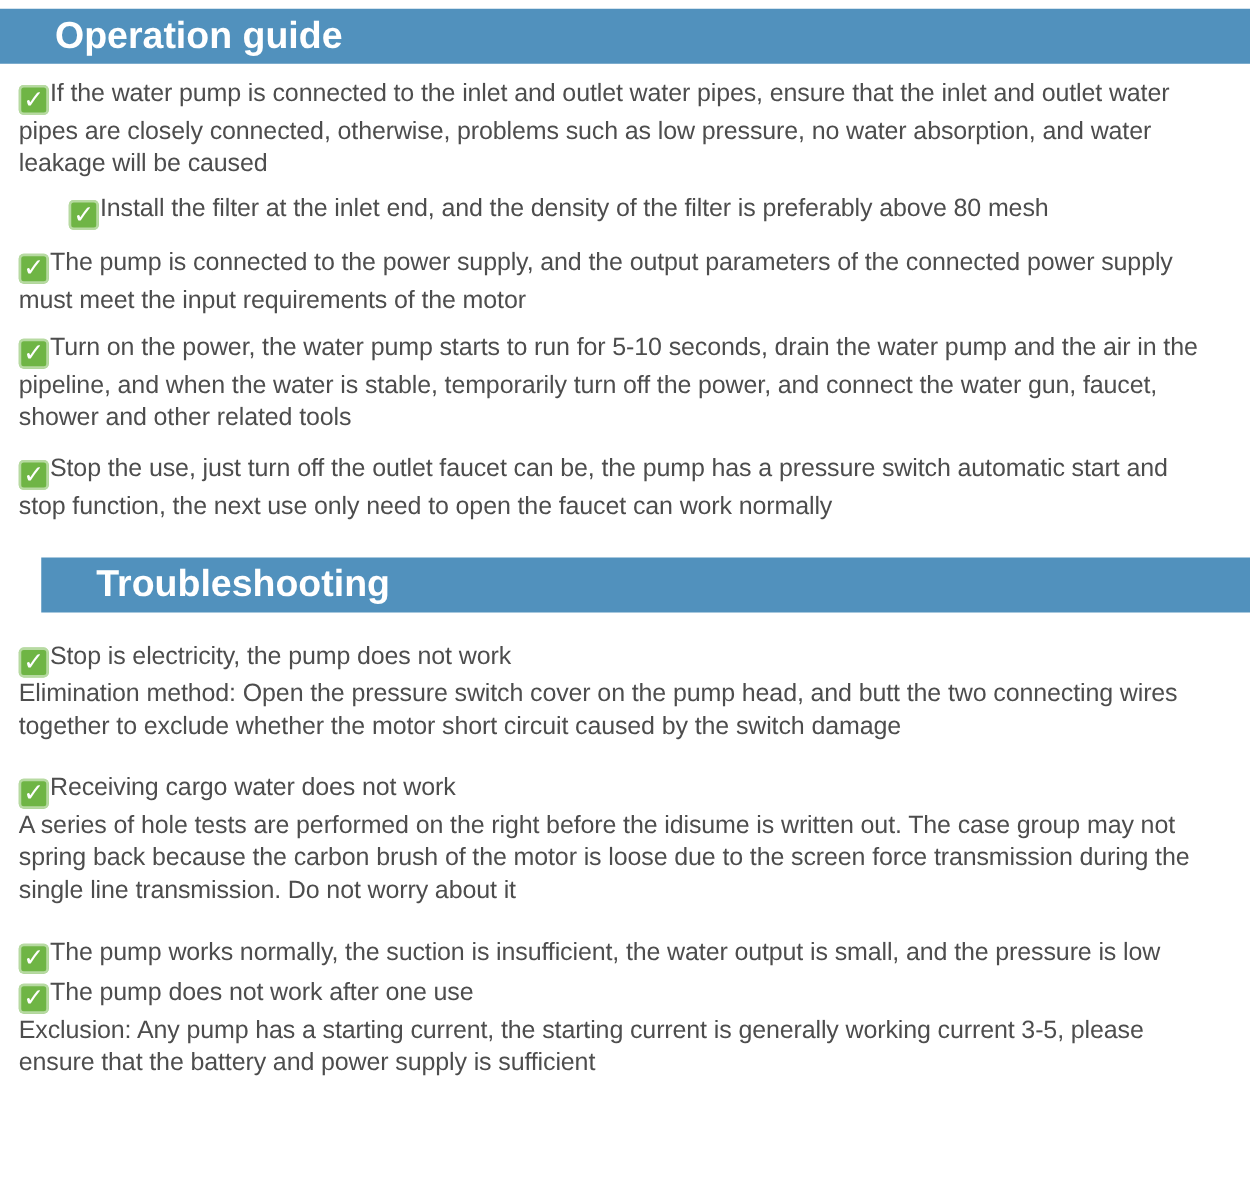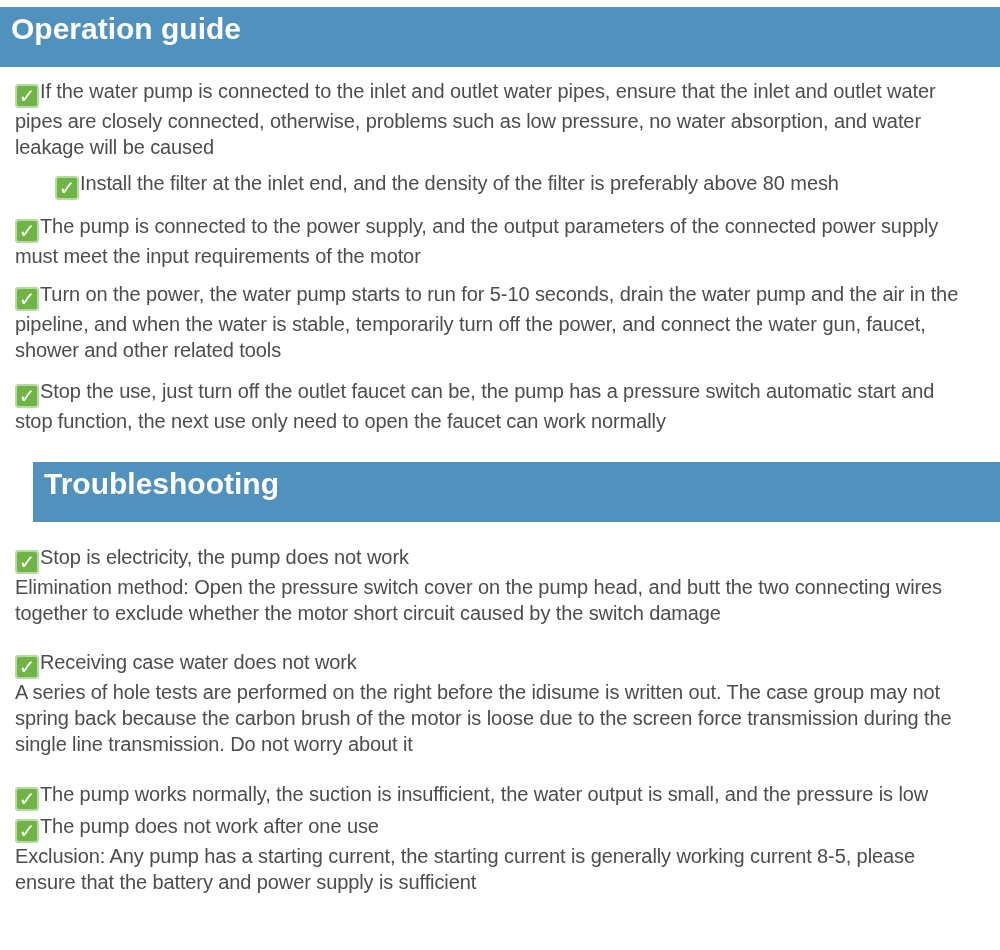--- a/index.html
+++ b/index.html
@@ -1,19 +1,19 @@
 <!DOCTYPE html>
 <html><head>
 <meta charset="utf-8">
 <style>
   html,body{margin:0;padding:0;}
   body{background:#ffffff;font-family:"Liberation Sans","DejaVu Sans",sans-serif;}
   .page{position:relative;width:1000px;height:950px;background:#ffffff;overflow:hidden;
         color:#4d4d4d;letter-spacing:-0.1px;}
-  .bar{background:#5191bd;height:60px;line-height:43px;padding-left:11px;
+  .bar{background:#5191bd;height:44px;line-height:43px;padding-left:44px;
        color:#ffffff;font-weight:bold;font-size:30px;letter-spacing:0;}
   .bar.first{margin-top:7px;}
   .bar.second{margin-top:28px;margin-left:33px;}
   .sec-body{padding:0 32px 0 15px;font-size:20px;line-height:26px;}
   .item{margin:0;}
   .mt11{margin-top:11px;} .mt10{margin-top:10px;margin-left:40px;} .mt13{margin-top:13px;}
   .mt12{margin-top:12px;} .mt15{margin-top:15px;} .mt22{margin-top:22px;}
   .mt23{margin-top:23px;} .mt24{margin-top:24px;} .mt2{margin-top:2px;}
   .check{display:inline-block;width:24px;height:24px;margin-right:1px;
          background:#6fb545;border-radius:4px;box-shadow:inset 0 0 0 2px rgba(255,255,255,0.5);
@@ -41,25 +41,25 @@
   <div class="bar second">
     <span>Troubleshooting</span>
   </div>
 
   <div class="sec-body">
     <div class="item mt22">
       <p class="item"><span class="check">✓</span><span>Stop is electricity, the pump does not work</span></p>
       <p class="detail">Elimination method: Open the pressure switch cover on the pump head, and butt the two connecting wires together to exclude whether the motor short circuit caused by the switch damage</p>
     </div>
     <div class="item mt23">
-      <p class="item"><span class="check">✓</span><span>Receiving case water does not work</span></p>
+      <p class="item"><span class="check">✓</span><span>Receiving cargo water does not work</span></p>
       <p class="detail">A series of hole tests are performed on the right before the idisume is written out. The case group may not spring back because the carbon brush of the motor is loose due to the screen force transmission during the single line transmission. Do not worry about it</p>
     </div>
     <div class="item mt24">
       <p class="item"><span class="check">✓</span><span>The pump works normally, the suction is insufficient, the water output is small, and the pressure is low</span></p>
     </div>
     <div class="item mt2">
       <p class="item"><span class="check">✓</span><span>The pump does not work after one use</span></p>
-      <p class="detail">Exclusion: Any pump has a starting current, the starting current is generally working current 8-5, please ensure that the battery and power supply is sufficient</p>
+      <p class="detail">Exclusion: Any pump has a starting current, the starting current is generally working current 3-5, please ensure that the battery and power supply is sufficient</p>
     </div>
   </div>
 
 </div>
 
 </body></html>

